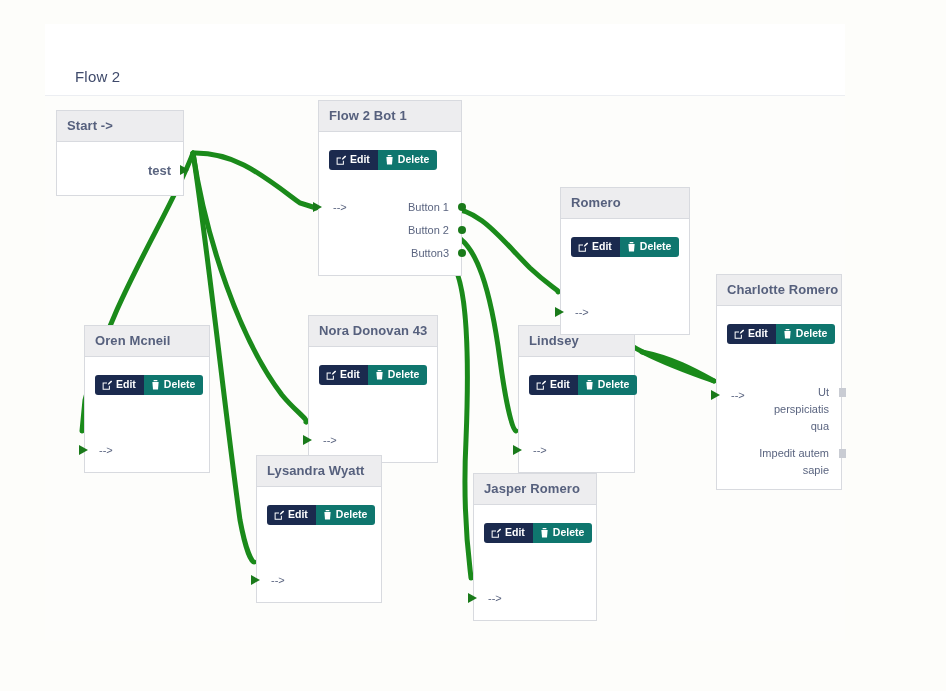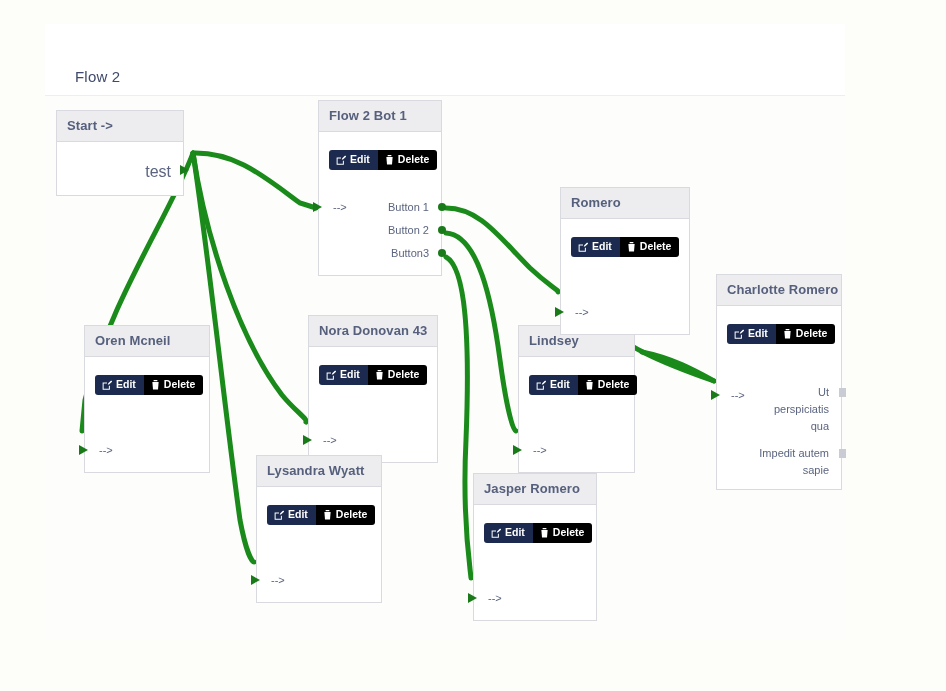--- a/index.html
+++ b/index.html
@@ -52,21 +52,21 @@
   }
   .node-body{position:relative;margin-top:9px;}
   .btn-row{padding:9px 10px 0 10px;display:flex;}
   .btn{
     display:inline-flex;align-items:center;gap:4px;
     font-size:10.5px;font-weight:bold;color:#fff;
     padding:4px 8px 4px 7px;border:0;cursor:pointer;line-height:1.1;
     font-family:"Liberation Sans", sans-serif;
   }
   .btn-edit{background:#1b2a4e;border-radius:3px 0 0 3px;}
-  .btn-del{background:#000000;border-radius:0 3px 3px 0;justify-content:flex-end;}
+  .btn-del{background:#0f766e;border-radius:0 3px 3px 0;justify-content:flex-end;}
   .btn svg{display:block;}
 
   
   .ports{position:relative;margin-top:26px;padding-bottom:10px;}
   .port-row{position:relative;height:23px;line-height:23px;font-size:11px;color:#5b6580;}
   .port-in{text-align:left;padding-left:14px;}
   .port-out{text-align:right;padding-right:12px;}
   .port-gap{height:10px;}
   .port-marker-in{
     position:absolute;left:-6px;top:6px;width:0;height:0;
@@ -76,21 +76,21 @@
   .port-marker-out{
     position:absolute;right:-5px;top:7px;width:8px;height:8px;
     background:#1a7a1a;border-radius:50%;
   }
   .port-stub{
     position:absolute;right:-5px;top:7px;width:7px;height:9px;
     background:#c9ccd3;
   }
   .start-body{position:relative;height:44px;}
   .start-out{
-    position:absolute;right:12px;top:12px;font-size:16px;color:#5b6580;
+    position:absolute;right:12px;top:12px;font-size:13px;color:#5b6580;font-weight:bold;
   }
   .start-marker{
     position:absolute;right:-6px;top:14px;width:0;height:0;
     border-top:5px solid transparent;border-bottom:5px solid transparent;
     border-left:9px solid #1a7a1a;
   }
 </style>
 </head>
 <body>
 
@@ -130,21 +130,21 @@
   </svg>
 
   <div class="node" style="left:56px;top:110px;width:128px;">
     <div class="node-header">Start -&gt;</div>
     <div class="node-body start-body">
       <div class="start-out">test</div>
       <div class="start-marker"></div>
     </div>
   </div>
 
-  <div class="node" style="left:318px;top:100px;width:124px;">
+  <div class="node" style="left:318px;top:100px;width:144px;">
     <div class="node-header">Flow 2 Bot 1</div>
     <div class="node-body">
       <div class="btn-row">
         <button class="btn btn-edit">
           <span>
             <svg width="10" height="10" viewBox="0 0 16 16">
                 <path fill="#fff" d="M1 4h7v1.6H2.6V14h8.4V9h1.6v6.6H1z"></path>
                 <path fill="#fff" d="M14.6.6 10 5.2 9.3 7.6l2.4-.7 4.6-4.6z"></path>
               </svg>
           </span>

